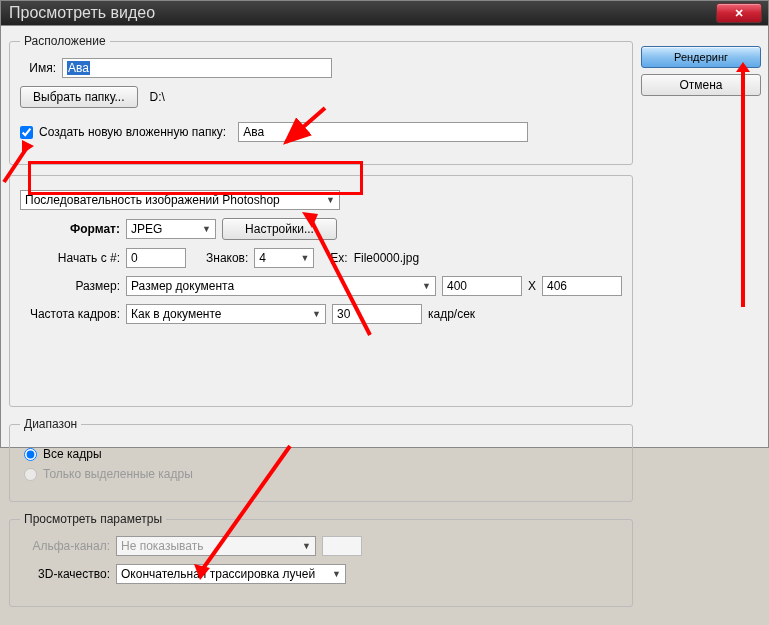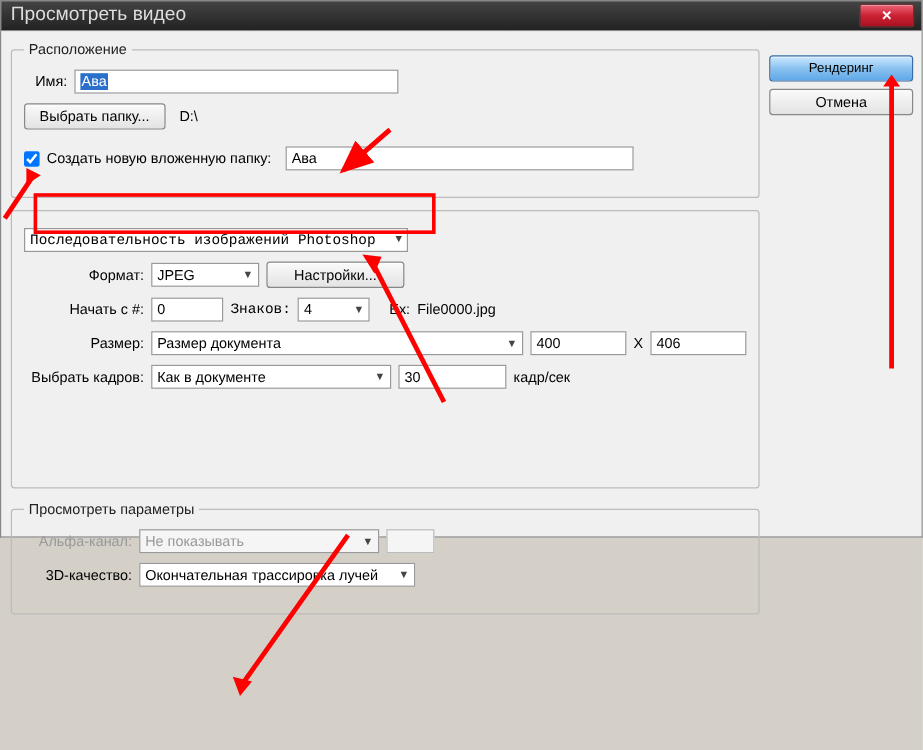--- a/index.html
+++ b/index.html
@@ -12,21 +12,21 @@
 .content { background: #f0f0f0; height: 422px; padding: 8px; display: flex; gap: 8px; border: 1px solid #888; border-top: none; }
 .left-col { flex: 1; display: flex; flex-direction: column; gap: 10px; }
 .right-col { width: 130px; padding-top: 12px; }
 
 fieldset { border: 1px solid #bbb; border-radius: 3px; padding: 10px 10px 14px 10px; position: relative; }
 legend { padding: 0 4px; color: #222; font-size: 12px; }
 
 .row { display: flex; align-items: center; gap: 6px; margin-bottom: 8px; }
 .row label { text-align: right; }
 .lbl-name { width: 36px; }
-.lbl-fmt { width: 90px; }
+.lbl-fmt { width: 90px; font-weight: bold; }
 .lbl-start { width: 90px; }
 .lbl-size { width: 90px; }
 .lbl-fr { width: 100px; }
 .lbl-alpha { width: 90px; color: #999; }
 .lbl-3d { width: 90px; }
 
 input[type="text"], input.num { border: 1px solid #999; background: #fff; height: 20px; padding: 1px 4px; font-family: inherit; font-size: 12px; }
 
 .name-input { width: 270px; }
 .name-input .sel { background: #2a6fc9; color: #fff; padding: 0 1px; }
@@ -87,71 +87,82 @@
 
       <div class="row">
         <input type="checkbox" checked="" style="">
         <label>Создать новую вложенную папку:</label>
         <input type="text" style="width: 290px; margin-left: 6px;" value="Ава">
       </div>
     </fieldset>
 
     <fieldset style="position:relative; padding-top:14px;">
       <div class="row" style="margin-left:0;">
-        <div class="select" style="width:320px;font-family:Liberation Mono, monospace;">
+        <div class="select" style="width:320px;">
           <span>Последовательность изображений Photoshop</span>
           <span class="arrow">▼</span>
         </div>
       </div>
 
       <div class="row" style="margin-left:10px;">
         <label class="lbl-fmt">Формат:</label>
         <div class="select" style="width:90px;">
           <span>JPEG</span>
           <span class="arrow">▼</span>
         </div>
         <button class="btn" style="width:115px;">Настройки...</button>
       </div>
 
       <div class="row" style="margin-left:10px;align-items:center;">
         <label class="lbl-start">Начать с #:</label>
         <input type="text" class="num" value="0" style="">
-        <label style="font-family:Liberation Mono, monospace;">Знаков:</label>
+        <label style="margin-left:14px;">Знаков:</label>
         <div class="select" style="width:60px;">
           <span>4</span>
           <span class="arrow">▼</span>
         </div>
         <span style="margin-left:10px;">Ex:</span>
         <span>File0000.jpg</span>
       </div>
 
       <div class="row" style="margin-left:10px;">
         <label class="lbl-size">Размер:</label>
         <div class="select" style="width:310px;">
           <span>Размер документа</span>
           <span class="arrow">▼</span>
         </div>
         <input type="text" class="num-lg" value="400" style="">
         <span>X</span>
         <input type="text" class="num-lg" value="406" style="">
       </div>
 
       <div class="row" style="margin-left:0;">
-        <label class="lbl-fr">Выбрать кадров:</label>
+        <label class="lbl-fr">Частота кадров:</label>
         <div class="select" style="width:200px;">
           <span>Как в документе</span>
           <span class="arrow">▼</span>
         </div>
         <input type="text" class="num-xl" value="30" style="">
         <span>кадр/сек</span>
       </div>
 
       <div class="spacer"></div>
     </fieldset>
 
+    <fieldset>
+      <legend>Диапазон</legend>
+      <div class="radio-row">
+        <input type="radio" checked="" style="">
+        <label>Все кадры</label>
+      </div>
+      <div class="radio-row radio-dis">
+        <input type="radio" disabled="" style="">
+        <label>Только выделенные кадры</label>
+      </div>
+    </fieldset>
 
     <fieldset>
       <legend>Просмотреть параметры</legend>
       <div class="row">
         <label class="lbl-alpha">Альфа-канал:</label>
         <div class="select" style="width:200px; color:#999; background:#f5f5f5;">
           <span>Не показывать</span>
           <span class="arrow">▼</span>
         </div>
         <div class="static-box"></div>

